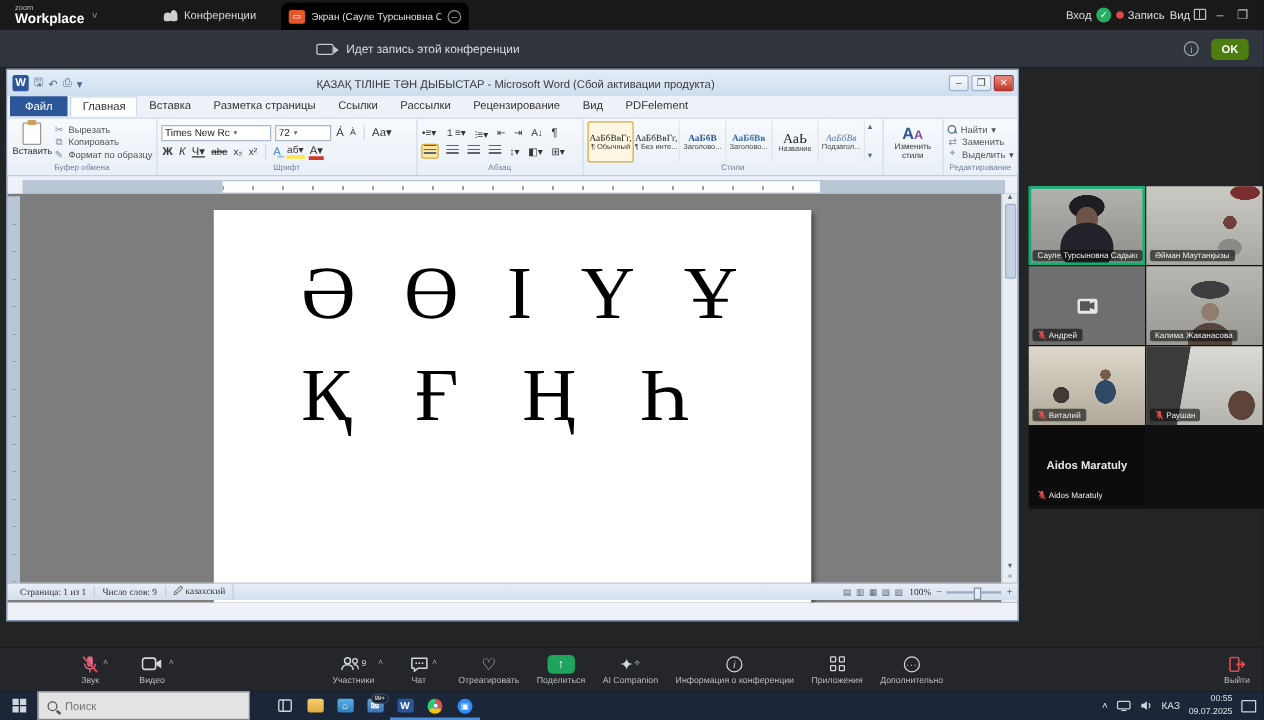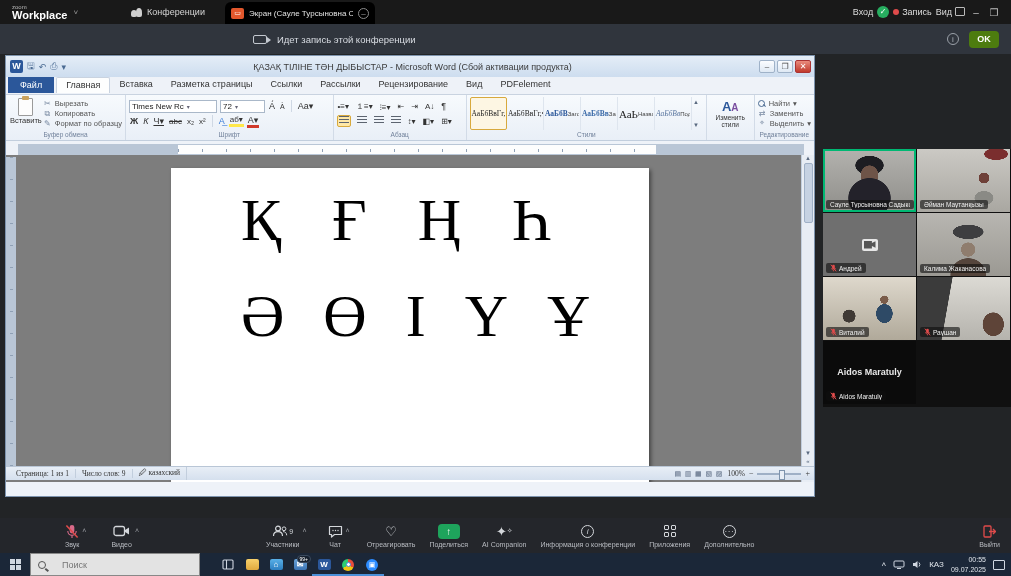--- a/index.html
+++ b/index.html
@@ -84,21 +84,21 @@
   .combo { background:#fff; border:1px solid #aab8c9; font-size:8px; color:#222; padding:0 2px;
     height:13px; display:flex; align-items:center; white-space:nowrap; }
   .combo .dd { color:#667; font-size:6px; margin-left:3px; }
   .fico { font-size:9px; color:#333; padding:0 1px; }
   .fico b { font-weight:bold; } .fico i { font-style:italic; }
   .sep { width:1px; height:12px; background:#cfd8e4; margin:0 2px; }
   .hl-y { border-bottom:3px solid #ffe84a; } .hl-r { border-bottom:3px solid #d03a2b; }
   .sel-ico { background:#ffe8a6; border:1px solid #d8a93c; border-radius:2px; }
   .bars { display:inline-block; width:10px; height:8px;
     background:repeating-linear-gradient(#5c6470 0 1px, transparent 1px 3px); }
-  .style-item { width:37px; border-right:1px solid #dee5ee; display:flex; flex-direction:row;
+  .style-item { width:37px; border-right:1px solid #dee5ee; display:flex; flex-direction:column;
     align-items:center; justify-content:center; padding:1px; }
   .style-item.selected { border:1px solid #d8a93c; background:#fdf6e3; border-radius:2px; }
   .st-sample { font-size:7.5px; color:#222; font-family:"Liberation Serif", serif; white-space:nowrap; }
   .st-sample.h1 { color:#2b579a; font-weight:bold; } .st-sample.h2 { color:#3a6aa8; font-weight:bold; }
   .st-sample.ttl { font-size:11px; } .st-sample.sub { font-style:italic; color:#5b77a0; }
   .st-name { font-size:6px; color:#444; white-space:nowrap; overflow:hidden; max-width:36px; }
   .chg-ico { font-size:13px; font-weight:bold; color:#2b579a; }
   .chg-ico em { font-style:normal; color:#7a4ea0; font-size:10px; }
   .mini-ico { display:inline-block; width:8px; height:8px; position:relative; }
   .mag:before { content:""; position:absolute; left:0; top:0; width:5px; height:5px; border:1px solid #4a6a92; border-radius:50%; }
@@ -185,21 +185,21 @@
   #leave { margin-left:auto; margin-right:4px; }
   #leave .ic { color:#e04b4b; }
 
   
   #taskbar { position:absolute; left:0; top:553px; width:1011px; height:23px; background:#1b2738;
     display:flex; align-items:center; color:#dfe4ea; }
   #start { width:30px; height:100%; display:flex; align-items:center; justify-content:center; }
   .win-logo { display:grid; grid-template-columns:5px 5px; gap:1px; }
   .win-logo i { width:5px; height:5px; background:#cfd6e0; }
   #tb-search { width:170px; height:23px; background:#e3e3e3; border:1px solid #888; display:flex;
-    align-items:center; gap:16px; padding:0 7px; }
+    align-items:center; gap:6px; padding:0 7px; }
   #tb-search input { border:none; outline:none; background:transparent; font-size:9px; width:120px;
     font-family:"Liberation Sans", sans-serif; color:#333; }
   .tb-mag { width:8px; height:8px; border:1.5px solid #555; border-radius:50%; position:relative; flex:0 0 auto; }
   .tb-mag:after { content:""; position:absolute; left:6px; top:7px; width:4px; height:1.5px; background:#555; transform:rotate(40deg); }
   .tb-ico { width:24px; height:100%; display:flex; align-items:center; justify-content:center; font-size:11px; position:relative; }
   .tb-ico.open { box-shadow:inset 0 -2px 0 #4a90d9; }
   .ico-sq { width:13px; height:11px; border-radius:2px; display:flex; align-items:center; justify-content:center;
     font-size:8px; font-weight:bold; color:#fff; }
   .folder { background:linear-gradient(#f7d06b,#e0a93e); }
   .store { background:linear-gradient(#59b0e8,#2d7fc1); }
@@ -419,22 +419,22 @@
       <div class="rg-label">Редактирование</div>
     </div>
   </div>
 
   <div id="h-ruler">
       <div class="white"></div>
     </div>
 
   <div id="w-doc">
     <div id="page">
+      <div id="kz1" class="kz-line">Ә Ө І Ү Ұ</div>
       <div id="kz2" class="kz-line">Қ Ғ Ң Һ</div>
-      <div id="kz1" class="kz-line">Ә Ө І Ү Ұ</div>
     </div>
     <div id="v-scroll">
       <span>▲</span>
       <span class="thumb"></span>
       <div class="nav">
         <span>▼</span>
         <span>«</span>
         <span>○</span>
         <span>»</span>
       </div>

